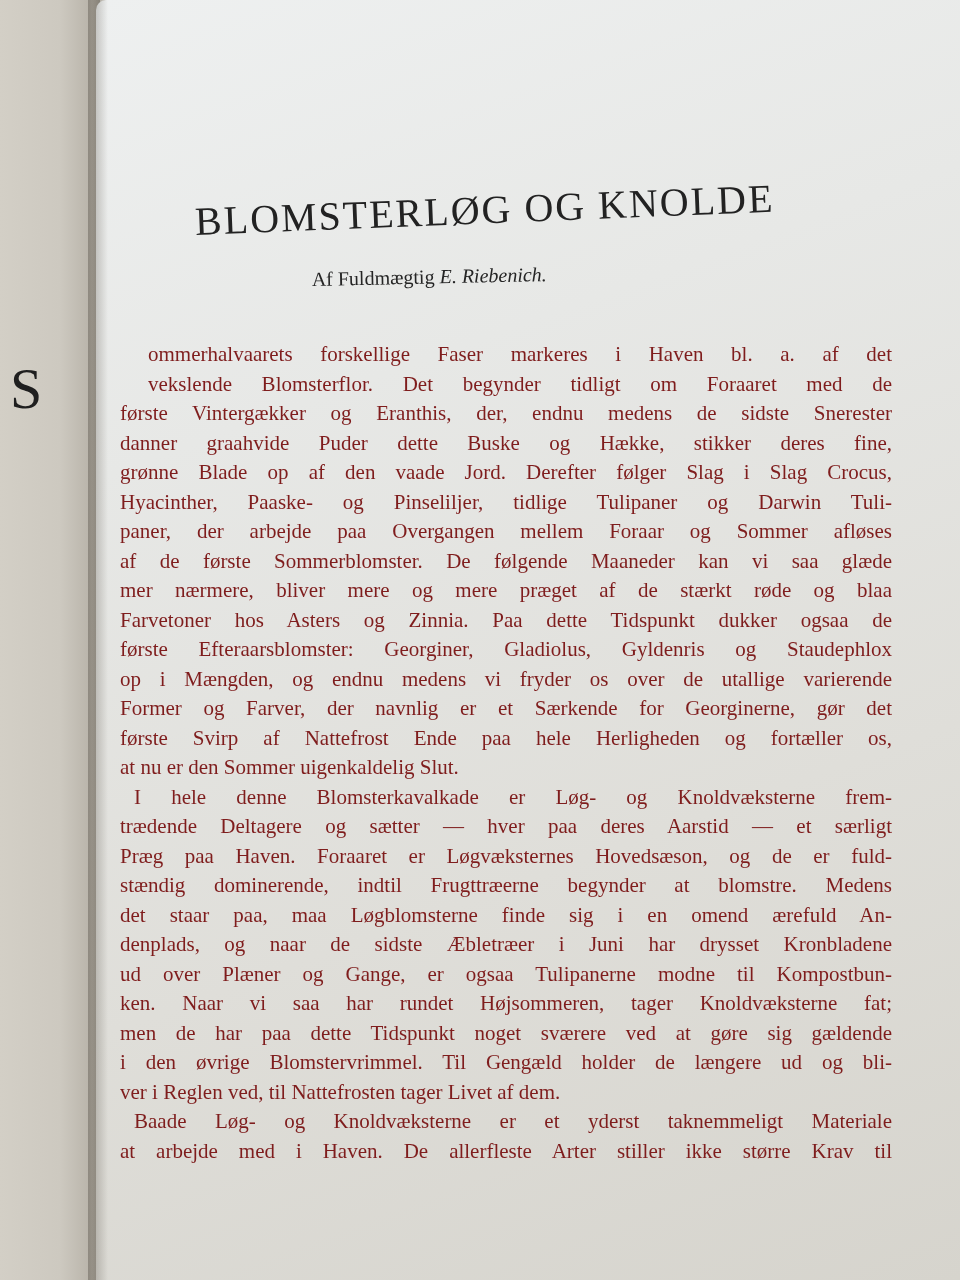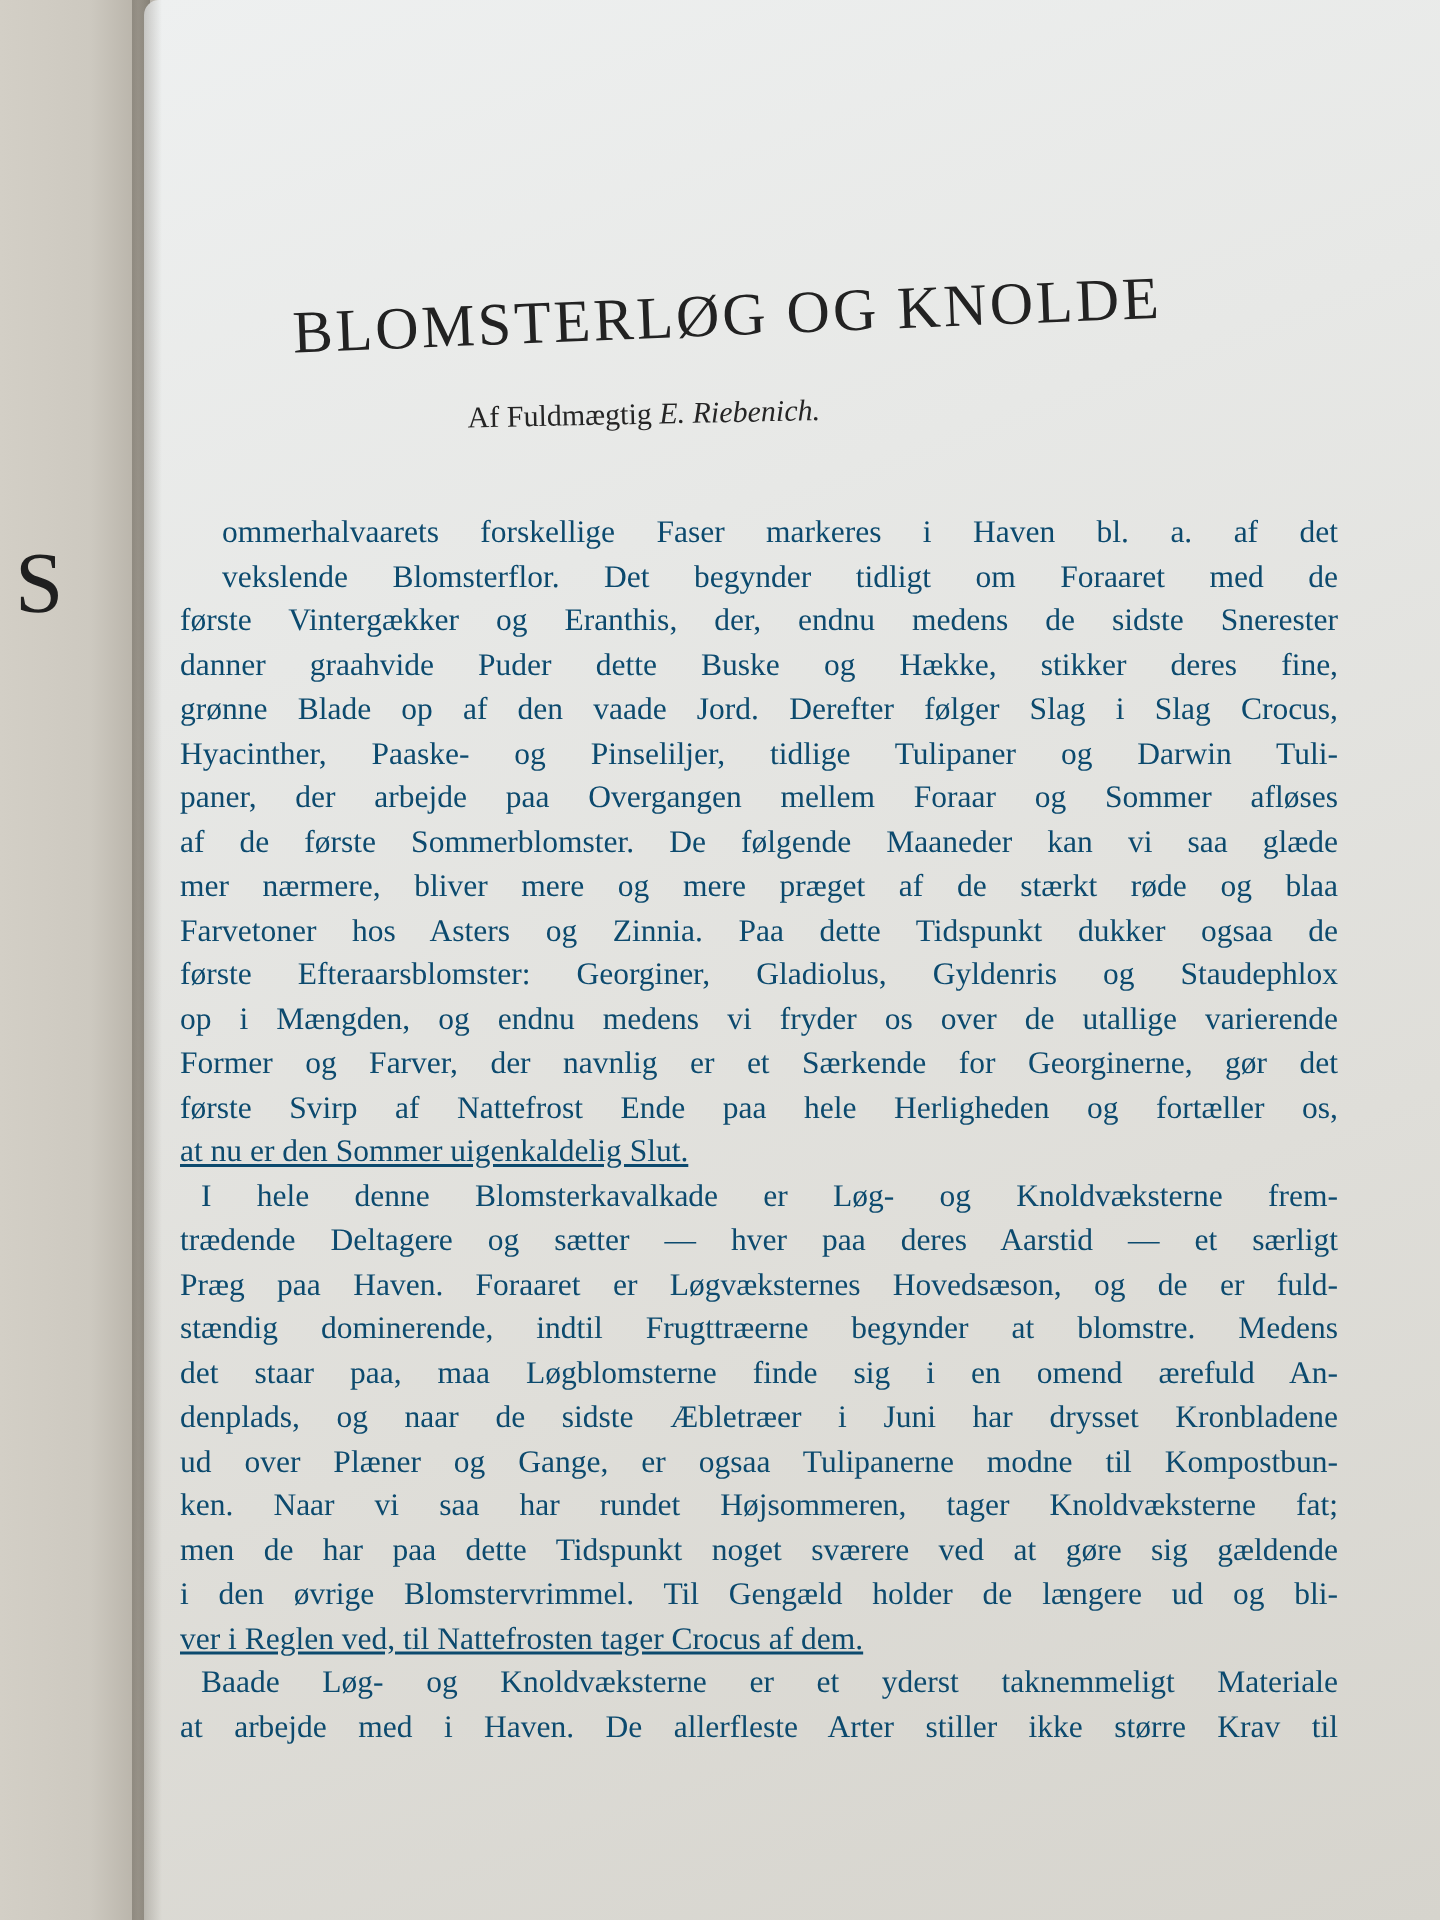--- a/index.html
+++ b/index.html
@@ -51,31 +51,31 @@
     white-space: nowrap;
     transform: rotate(-1.2deg);
     transform-origin: left bottom;
   }
   .byline .author { font-style: italic; }
   .body-text {
     position: absolute;
     left: 120px; top: 340px;
     width: 772px;
     font-size: 21px;
-    color: #0c4a6e;
+    color: #7f1d1d;
   }
   .line {
     position: relative;
     height: 29.5px;
     line-height: 29.5px;
     white-space: nowrap;
     text-align: justify;
     text-align-last: justify;
   }
-  .line.last { text-align-last: left; text-decoration: underline; }
+  .line.last { text-align-last: left; }
   .line.indent { padding-left: 14px; font-family: Liberation Serif, serif; }
   .dropcap {
     position: absolute;
     left: 10px; top: 360px;
     font-size: 58px;
     line-height: 58px;
     color: #1f1f1f;
   }
 </style>
 </head>
@@ -116,19 +116,19 @@
     <div class="line indent">I hele denne Blomsterkavalkade er Løg- og Knoldvæksterne frem-</div>
     <div class="line">trædende Deltagere og sætter — hver paa deres Aarstid — et særligt</div>
     <div class="line">Præg paa Haven. Foraaret er Løgvæksternes Hovedsæson, og de er fuld-</div>
     <div class="line">stændig dominerende, indtil Frugttræerne begynder at blomstre. Medens</div>
     <div class="line">det staar paa, maa Løgblomsterne finde sig i en omend ærefuld An-</div>
     <div class="line">denplads, og naar de sidste Æbletræer i Juni har drysset Kronbladene</div>
     <div class="line">ud over Plæner og Gange, er ogsaa Tulipanerne modne til Kompostbun-</div>
     <div class="line">ken. Naar vi saa har rundet Højsommeren, tager Knoldvæksterne fat;</div>
     <div class="line">men de har paa dette Tidspunkt noget sværere ved at gøre sig gældende</div>
     <div class="line">i den øvrige Blomstervrimmel. Til Gengæld holder de længere ud og bli-</div>
-    <div class="line last">ver i Reglen ved, til Nattefrosten tager Crocus af dem.</div>
+    <div class="line last">ver i Reglen ved, til Nattefrosten tager Livet af dem.</div>
   </div>
   <div>
     <div class="line indent">Baade Løg- og Knoldvæksterne er et yderst taknemmeligt Materiale</div>
     <div class="line">at arbejde med i Haven. De allerfleste Arter stiller ikke større Krav til</div>
   </div>
 </div>
 
 </body></html>

